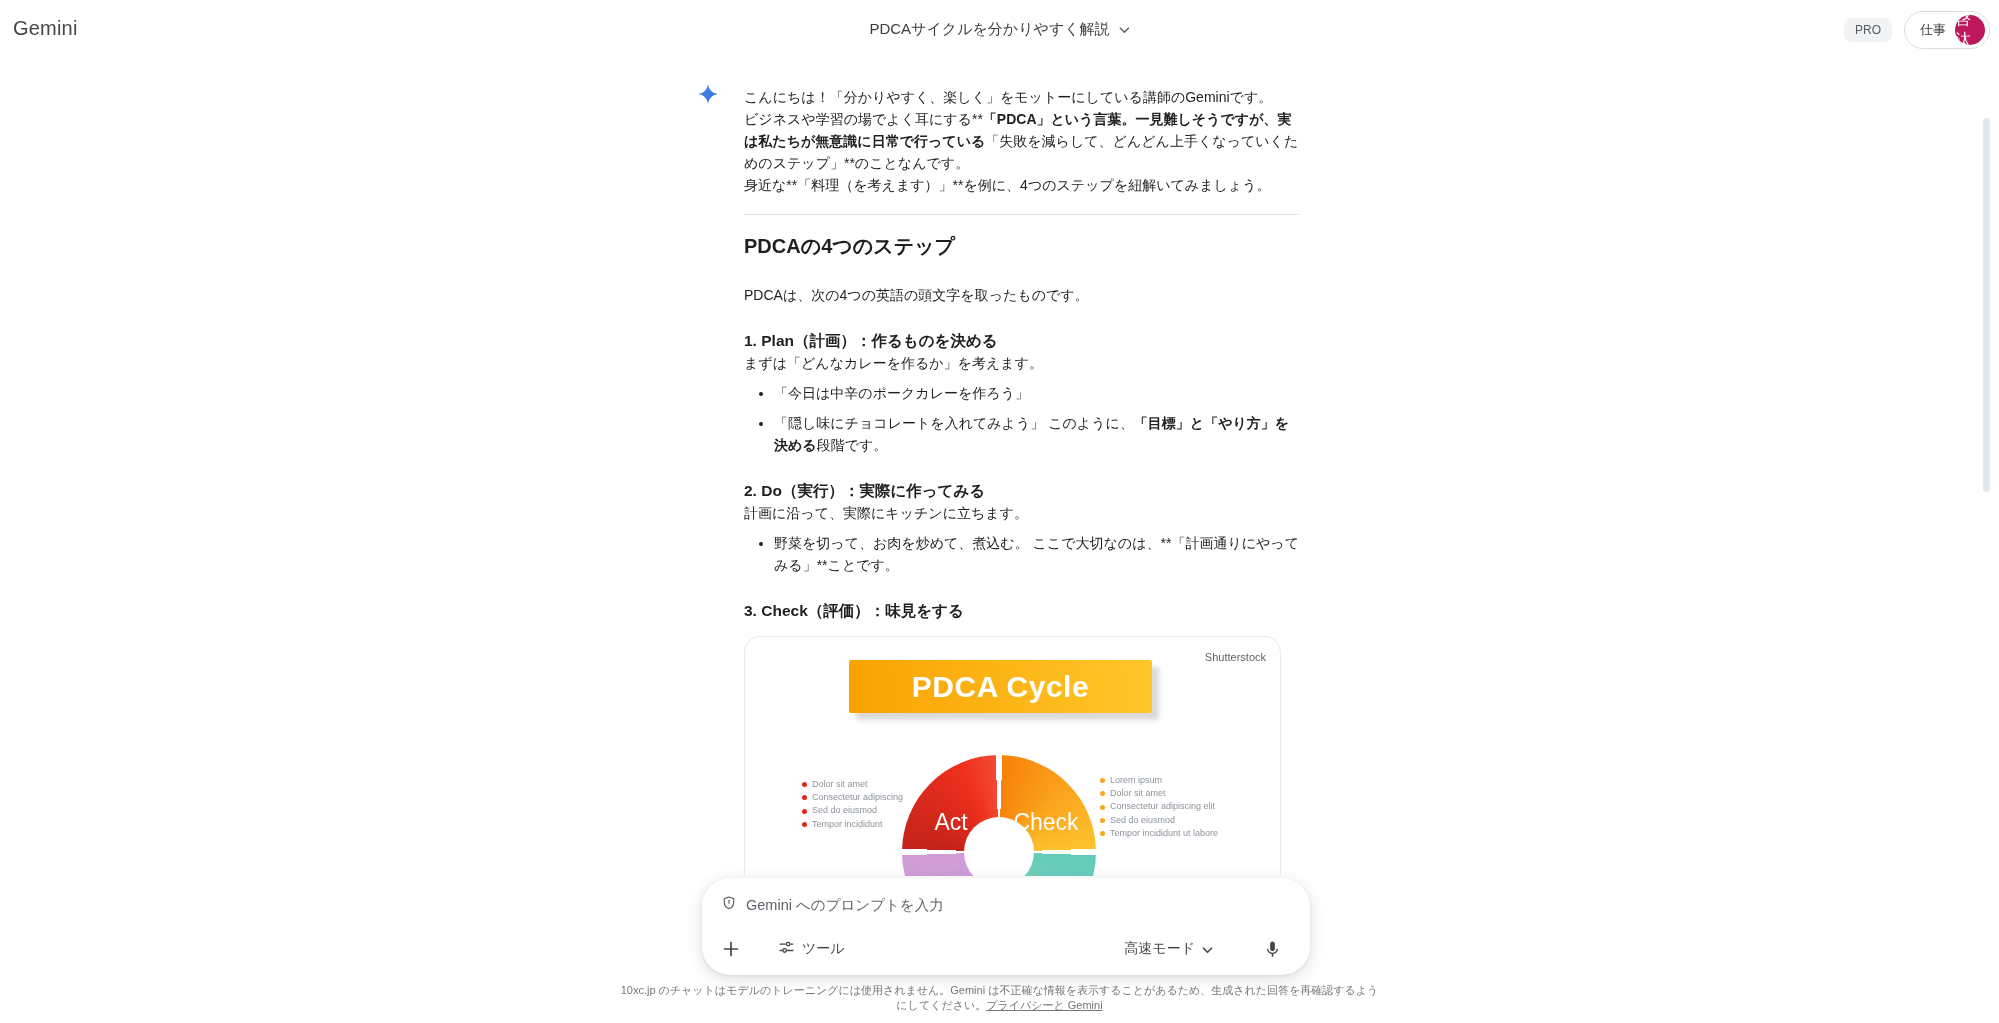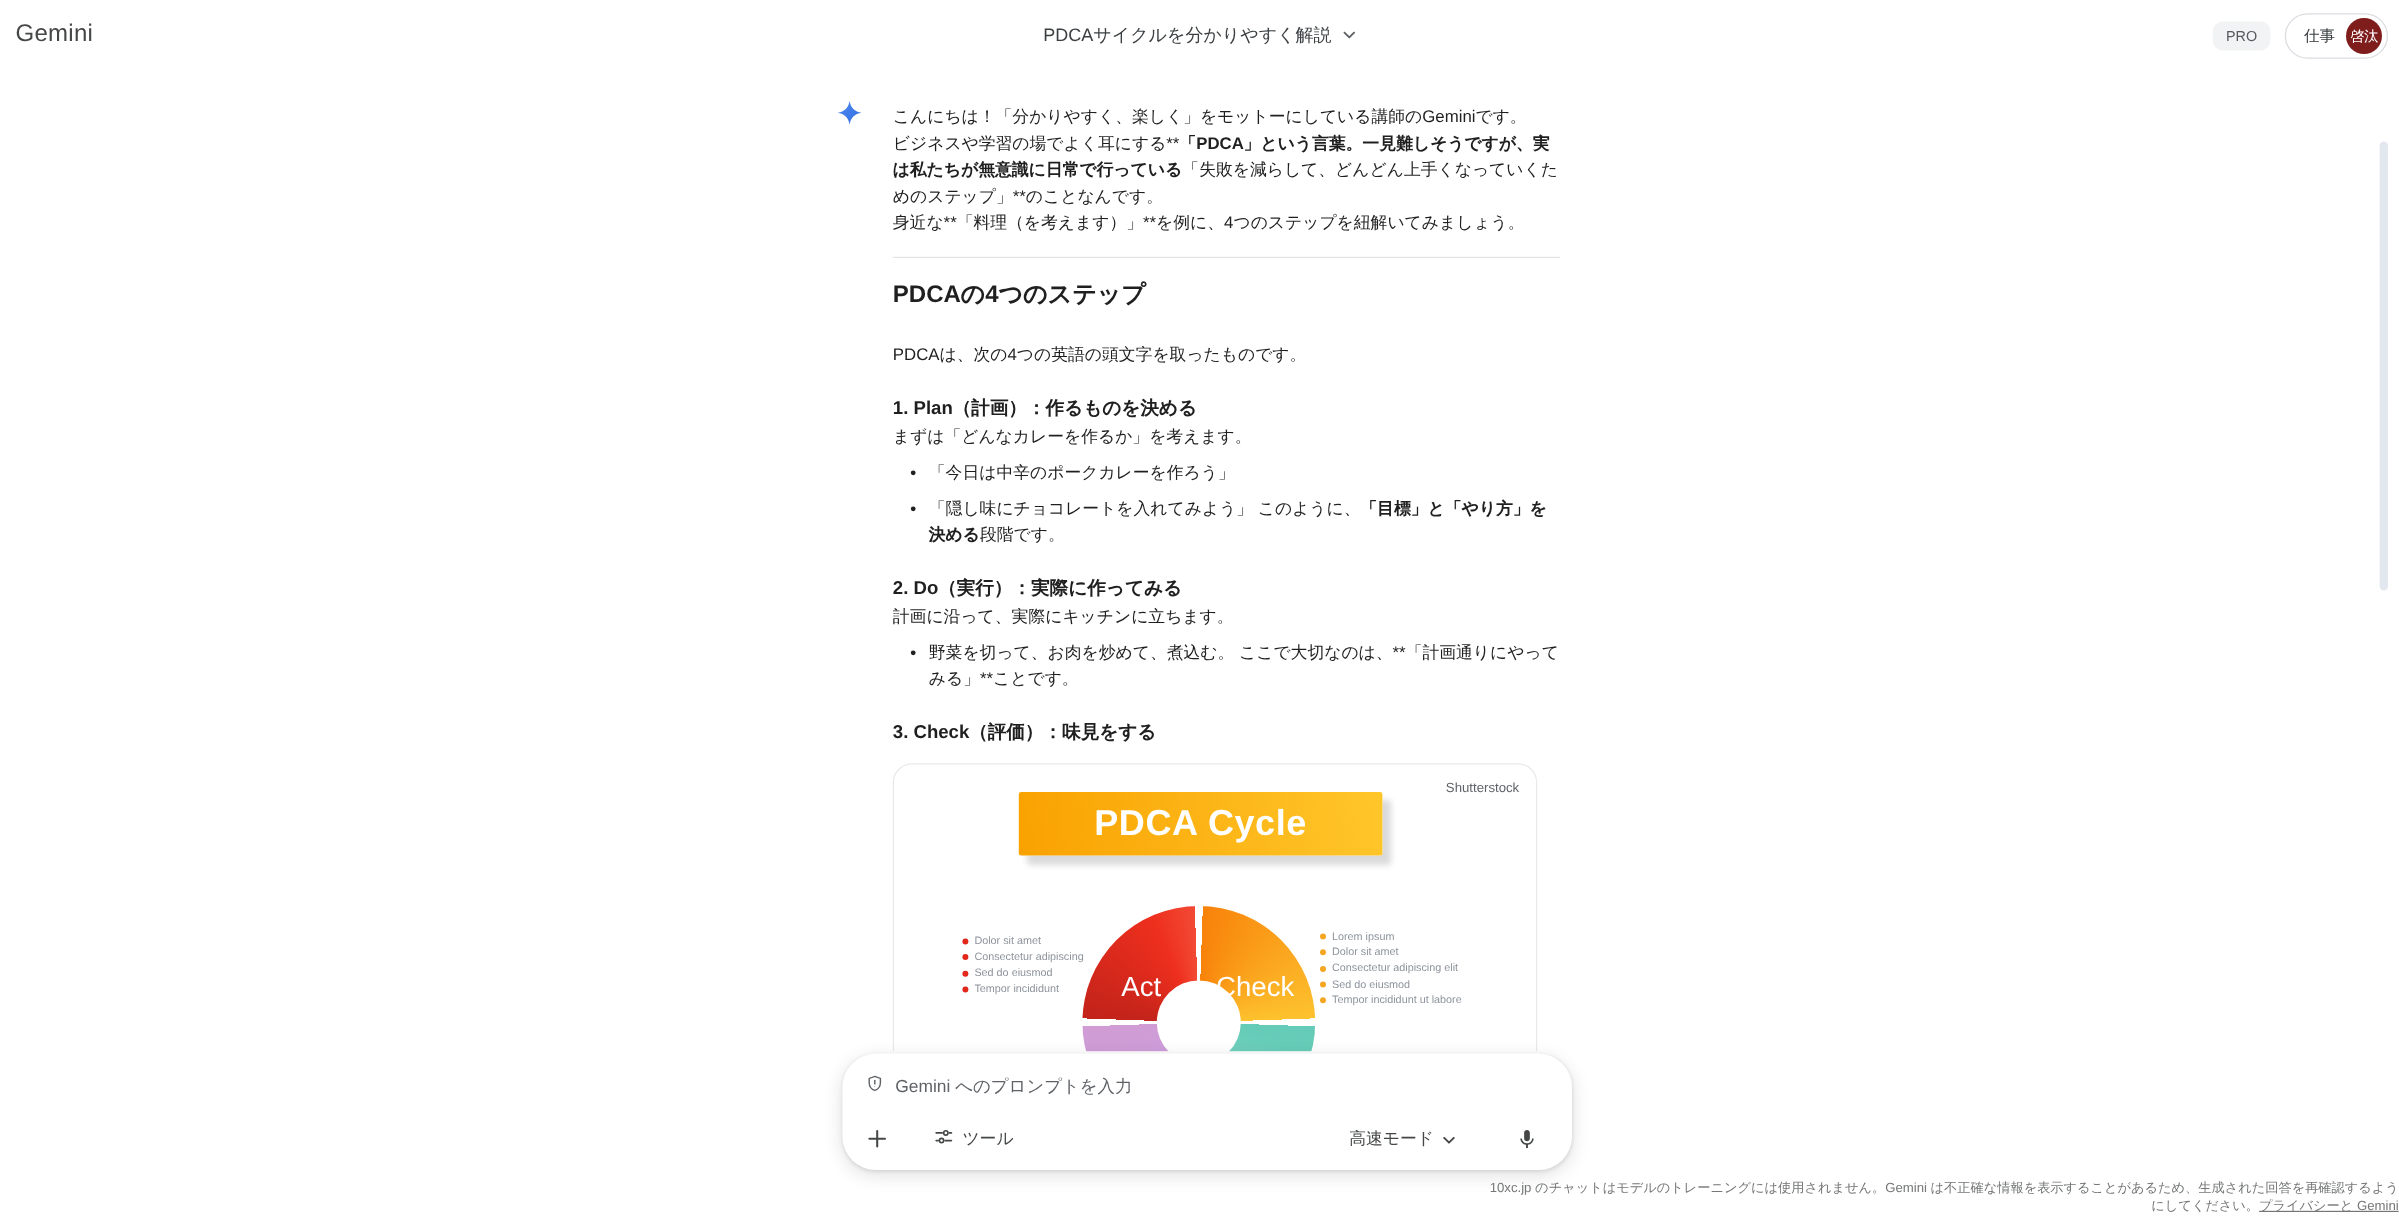--- a/index.html
+++ b/index.html
@@ -9,21 +9,21 @@
   }
   
   .header{position:absolute;top:0;left:0;right:0;height:60px;background:#fff;z-index:20;}
   .logo{position:absolute;left:13px;top:17px;font-size:20px;font-weight:500;color:#444746;letter-spacing:.2px;cursor:pointer;}
   .title-wrap{position:absolute;left:50%;top:0;height:58px;transform:translateX(-50%);display:flex;align-items:center;gap:9px;cursor:pointer;white-space:nowrap;}
   .conv-title{font-size:15px;font-weight:500;color:#3c4043;}
   .header-right{position:absolute;right:9px;top:11px;display:flex;align-items:center;gap:12px;}
   .pro-badge{background:#f1f3f4;color:#575b5f;font-size:12px;font-weight:500;padding:5px 11px;border-radius:8px;}
   .account-pill{display:flex;align-items:center;gap:9px;border:1px solid #dadce0;border-radius:20px;padding:3px 4px 3px 15px;background:#fff;cursor:pointer;}
   .account-label{font-size:13px;color:#3c4043;}
-  .avatar{width:30px;height:30px;border-radius:50%;background:#7f1d1d;color:#fff;font-size:12px;font-weight:500;display:flex;align-items:center;justify-content:center;letter-spacing:-.5px;}
+  .avatar{width:30px;height:30px;border-radius:50%;background:#be185d;color:#fff;font-size:16px;font-weight:500;display:flex;align-items:center;justify-content:center;letter-spacing:-.5px;}
   
   .sparkle{position:absolute;left:698px;top:84px;width:20px;height:20px;}
   .chat-col{position:absolute;left:744px;top:86px;width:556px;font-size:14px;line-height:22px;color:#1f1f1f;}
   .chat-col p{margin:0;}
   .mt16{margin-top:16px;}
   .b{font-weight:700;}
   .divider{border:none;border-top:1px solid #e4e4e4;margin:18px 0 0 0;}
   .h2{margin:18px 0 0 0;font-size:20px;line-height:27px;font-weight:700;color:#1f1f1f;}
   .h3{margin:24px 0 0 0;font-size:15.5px;line-height:22px;font-weight:700;}
   .lead{margin-top:4px;}
@@ -66,21 +66,21 @@
   .composer-top{display:flex;align-items:center;gap:9px;padding:17px 20px 0 19px;}
   .prompt-input{flex:1;border:none;outline:none;font-family:"Liberation Sans",sans-serif;font-size:14.5px;color:#1f1f1f;background:transparent;padding:0;}
   .prompt-input::placeholder{color:#5f6368;opacity:1;}
   .composer-bottom{position:absolute;left:0;right:4px;bottom:11px;display:flex;align-items:center;padding:0 19px 0 14px;gap:20px;}
   .icon-btn{display:flex;align-items:center;justify-content:center;width:30px;height:30px;border-radius:50%;cursor:pointer;}
   .chip{display:flex;align-items:center;gap:7px;cursor:pointer;color:#444746;font-size:14px;}
   .tools-chip{margin-left:12px;}
   .spacer{flex:1;}
   .mode-chip{margin-right:24px;}
   
-  .footer{position:absolute;left:0;top:983px;width:100%;text-align:right;font-size:11px;line-height:14.5px;color:#747775;z-index:7;}
+  .footer{position:absolute;left:0;top:983px;width:100%;text-align:center;font-size:11px;line-height:14.5px;color:#747775;z-index:7;}
   .footer a{color:#747775;text-decoration:underline;cursor:pointer;}
   
   .scrollbar-thumb{position:absolute;right:9px;top:118px;width:7px;height:374px;border-radius:4px;background:#e3e8ee;z-index:30;cursor:pointer;}
 </style>
 </head>
 <body>
 
 <div class="header">
   <div class="logo">Gemini</div>
 

